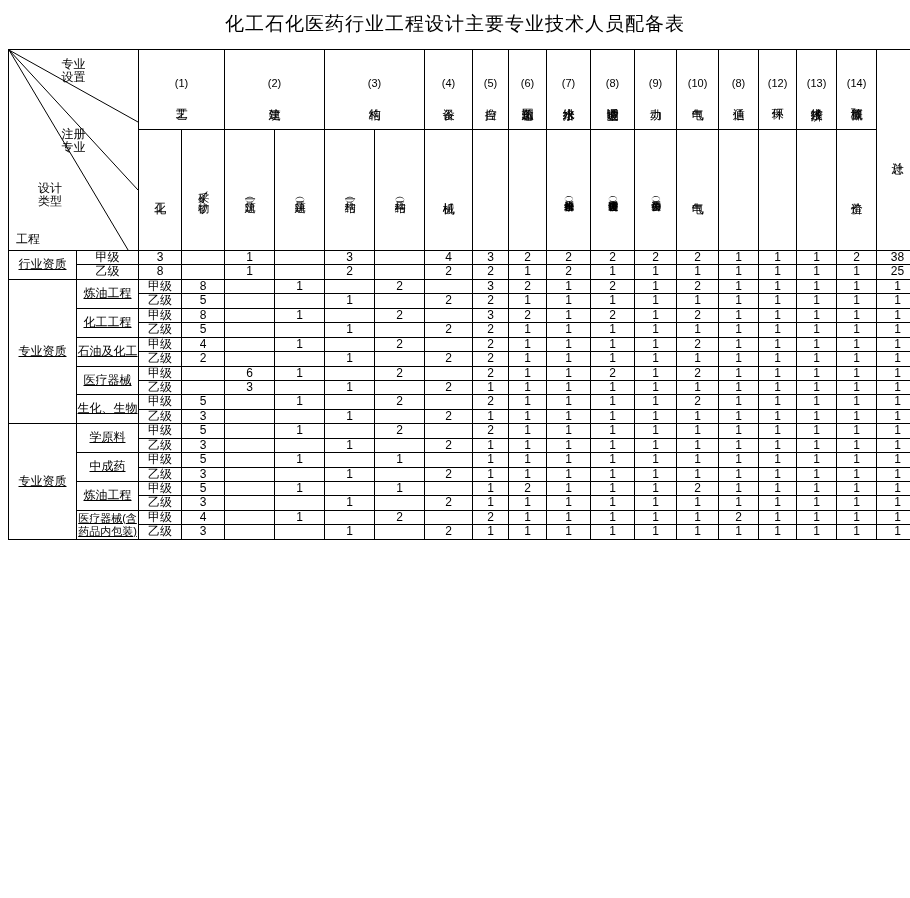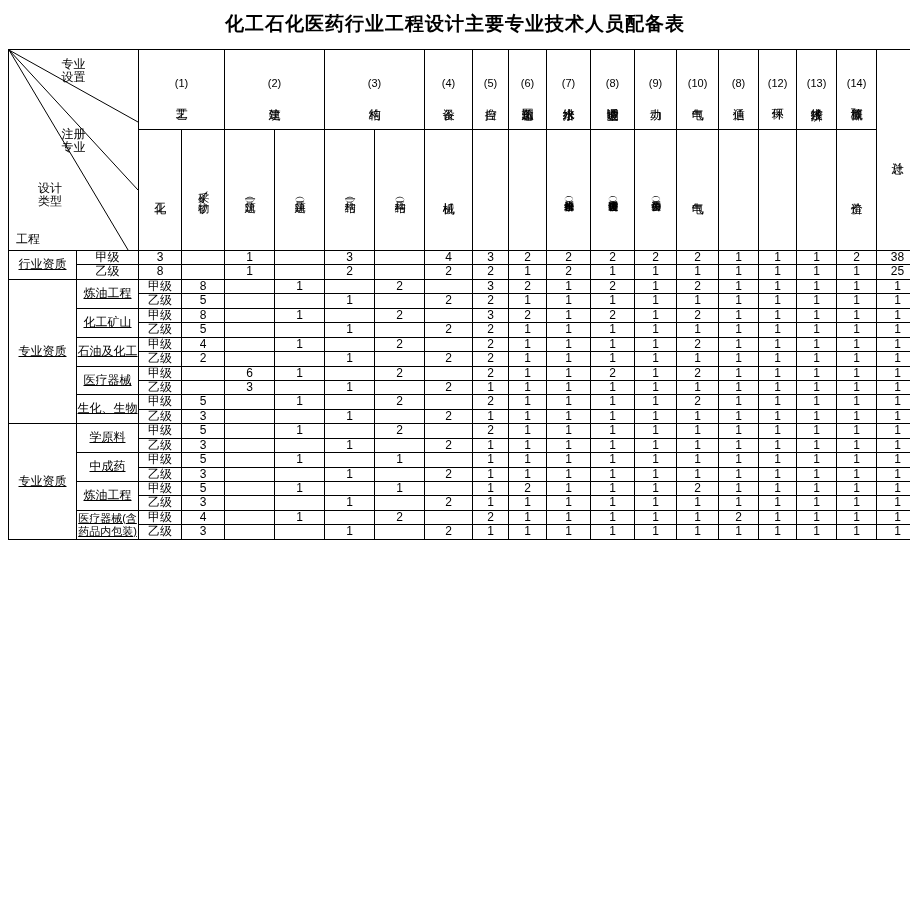--- a/index.html
+++ b/index.html
@@ -14,21 +14,21 @@
     color: #000000;
     overflow: hidden;
   }
   #page {
     width: 910px;
     position: relative;
   }
   #title {
     text-align: center;
     font-size: 19px;
-    font-weight: bold;
+    font-weight: normal;
     letter-spacing: 1px;
     padding-top: 11px;
     padding-bottom: 12px;
   }
   table.grid {
     border-collapse: collapse;
     table-layout: fixed;
     margin: 0 8px;
     width: 894px;
   }
@@ -314,21 +314,21 @@
       <td class="num">1</td>
       <td class="num">1</td>
       <td class="num">1</td>
       <td class="num">1</td>
       <td class="num">1</td>
       <td class="num">20</td>
     </tr>
 
     <tr>
       <td rowspan="2">
-            <div class="two-line">化工矿山</div>
+            <div class="two-line">化工工程</div>
           </td>
       <td class="cell-pad" style="width: 43px;">甲级</td>
           <td class="num">8</td>
       <td class="num"></td>
       <td class="num">1</td>
       <td class="num"></td>
       <td class="num">2</td>
       <td class="num"></td>
       <td class="num">3</td>
       <td class="num">2</td>

